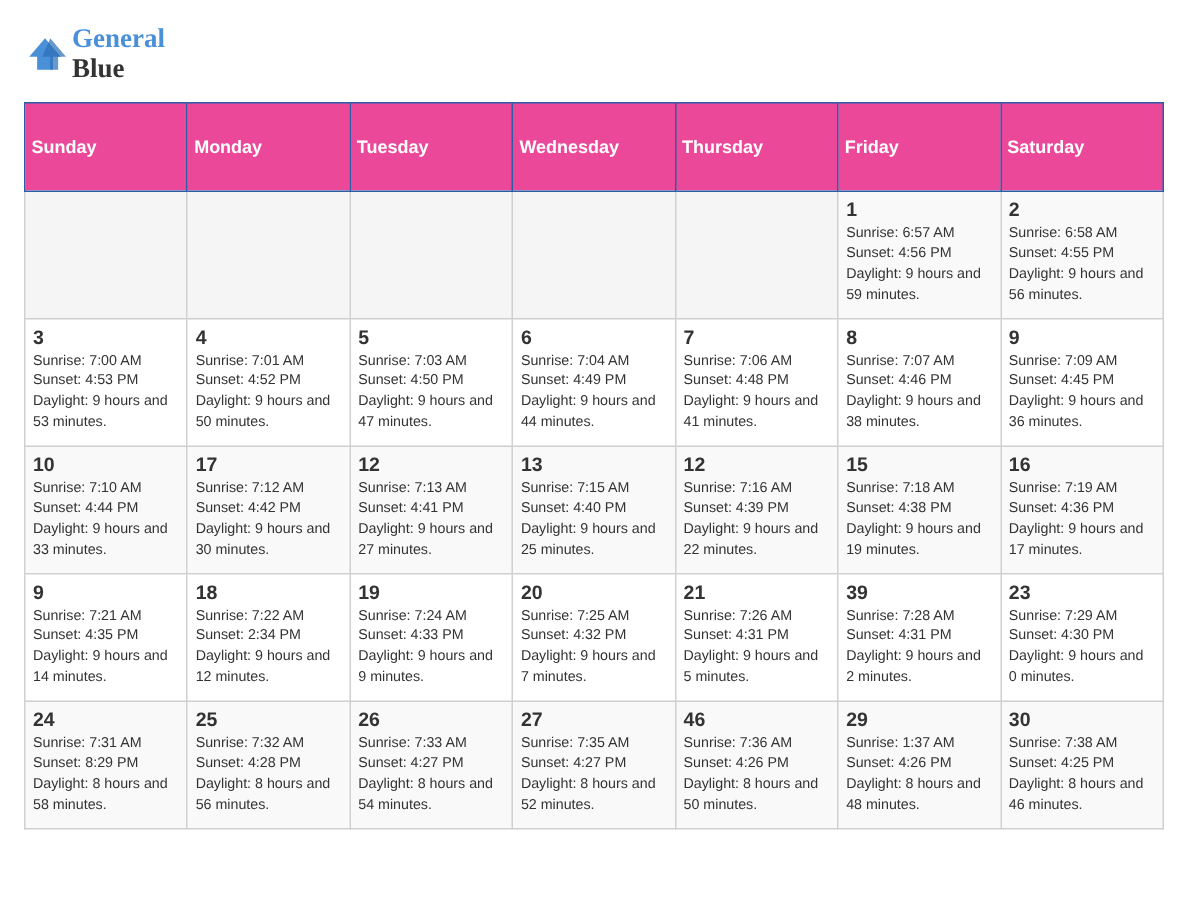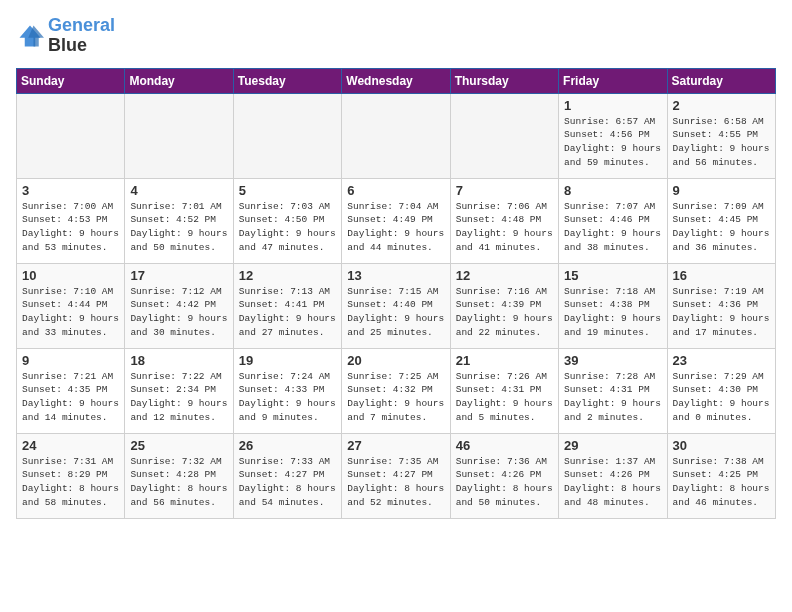--- a/index.html
+++ b/index.html
@@ -8,20 +8,21 @@
       background: #fff;
       width: 792px;
       min-height: 612px;
       padding: 16px;
     }
     .header {
       display: flex;
       justify-content: space-between;
       align-items: flex-start;
       margin-bottom: 12px;
+      font-family: Liberation Serif, serif;
     }
     .logo {
       display: flex;
       align-items: center;
       gap: 4px;
     }
     .logo-text {
       font-size: 18px;
       font-weight: bold;
       color: #333;
@@ -41,25 +42,25 @@
     .subtitle {
       font-size: 14px;
       color: #555;
     }
     table {
       width: 100%;
       border-collapse: collapse;
       table-layout: fixed;
     }
     th {
-      background: #701a75;
+      background: #ec4899;
       color: #fff;
       font-size: 12px;
       font-weight: bold;
-      padding: 5px 4px;
+      padding: 22px 4px;
       text-align: left;
       border: 1px solid #2a5da5;
       margin-top: 12px;
     }
     td {
       border: 1px solid #d0d0d0;
       vertical-align: top;
       padding: 4px 5px;
       height: 85px;
       background: #fff;
@@ -71,21 +72,20 @@
     .day-num {
       font-size: 13px;
       font-weight: bold;
       display: block;
       margin-bottom: 2px;
     }
     .day-info {
       font-size: 9.5px;
       line-height: 1.45;
       color: #333;
-      font-family: Liberation Mono, monospace;
     }
   </style>
 </head>
 <body>
 
 <div class="header">
   <div class="logo">
     <svg class="logo-icon" viewBox="0 0 32 32">
       <polygon points="16,4 28,18 22,18 22,28 10,28 10,18 4,18" fill="#4a90d9"></polygon>
       <polygon points="20,4 32,18 26,18 26,28 20,28 20,18 14,18" fill="#2a6db5" opacity="0.7"></polygon>

